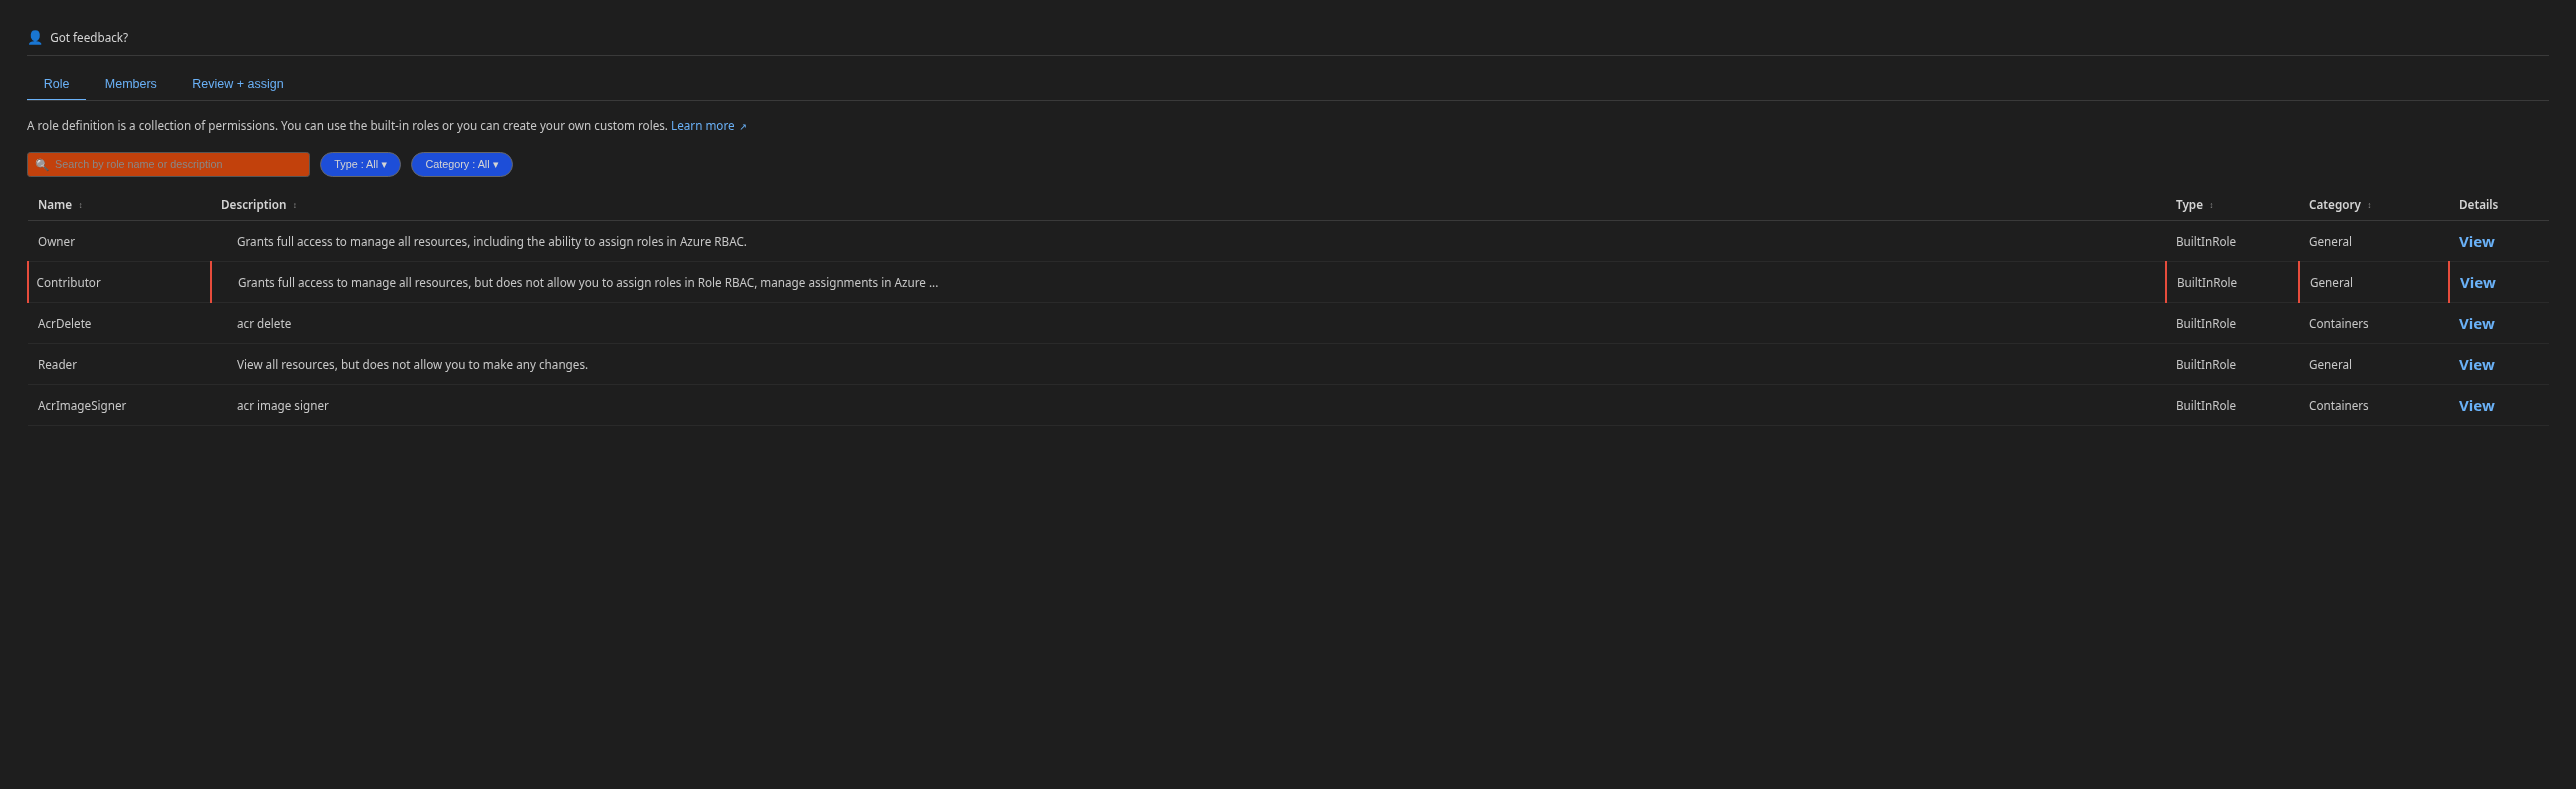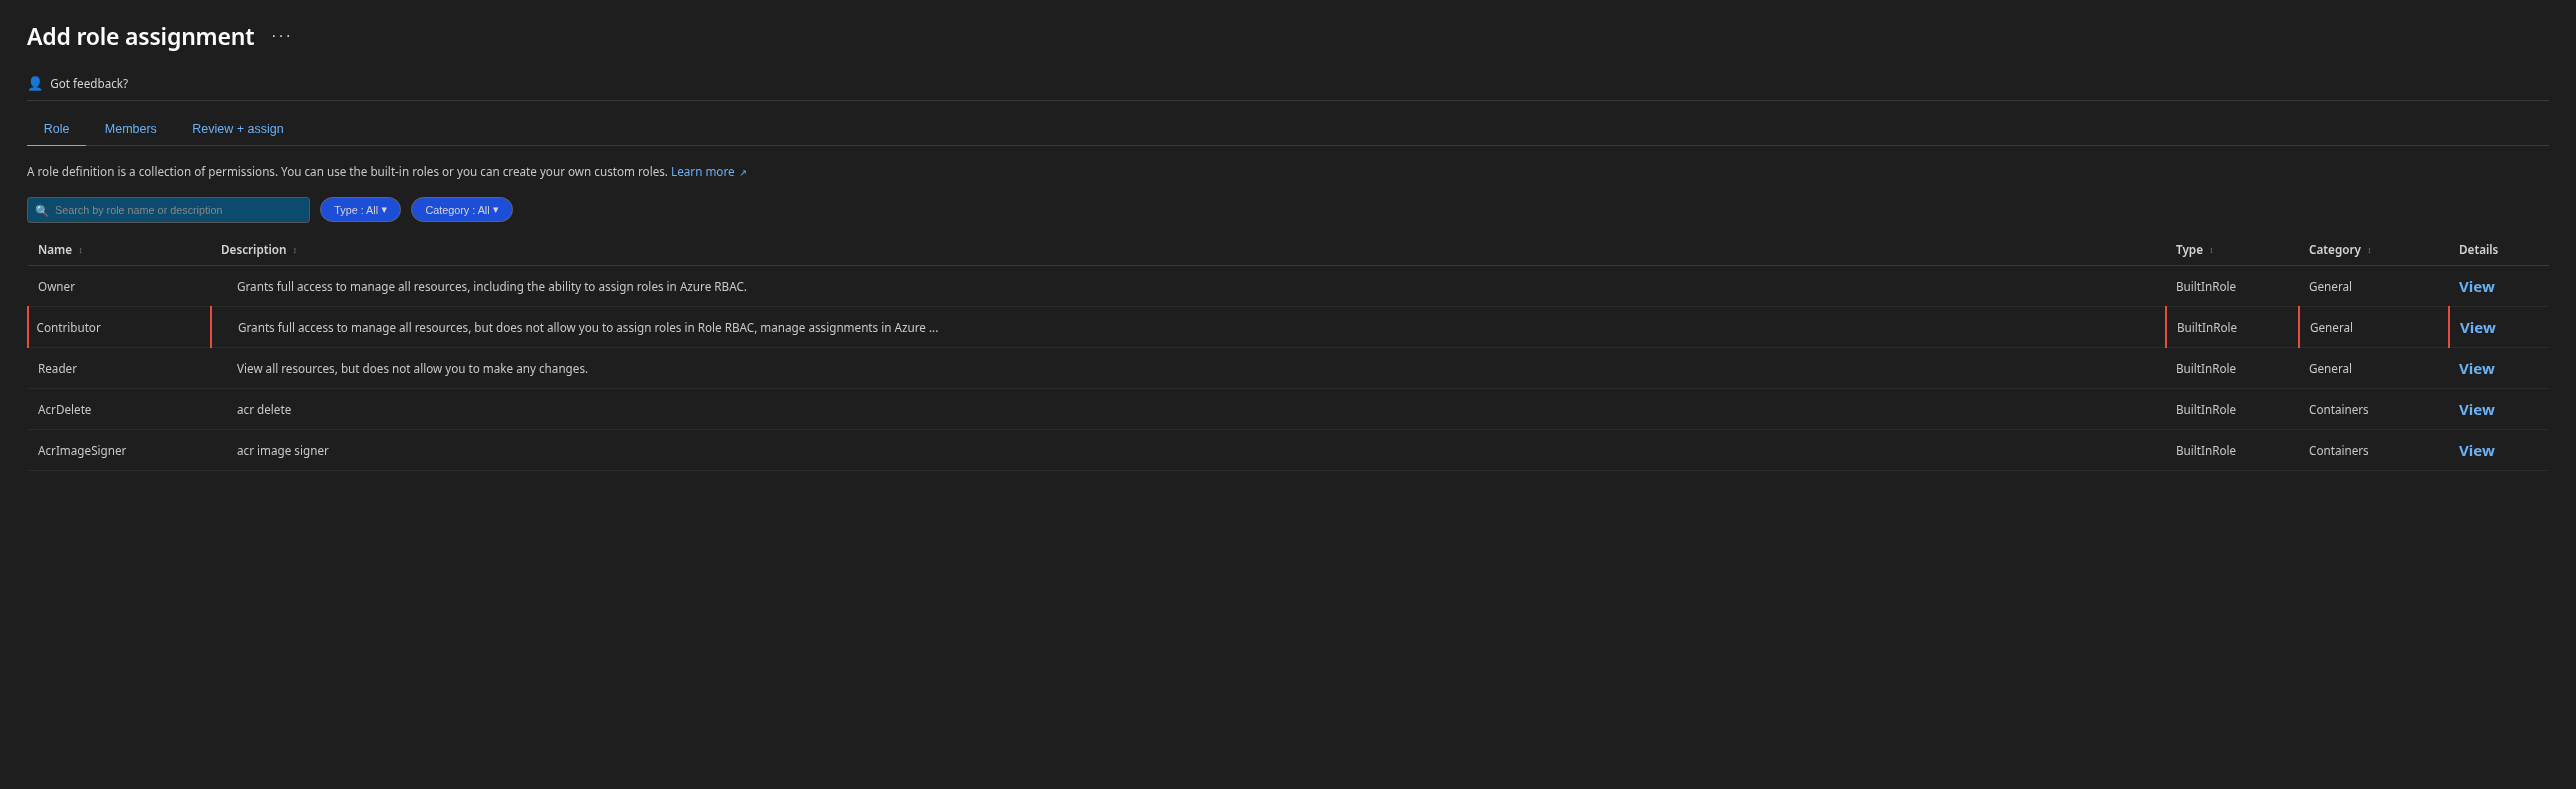--- a/index.html
+++ b/index.html
@@ -123,21 +123,21 @@
     }
 
     .search-icon-inner {
       position: absolute;
       left: 8.3px;
       color: #888;
       font-size: 11.7px;
     }
 
     .search-input {
-      background-color: #0c4a6e;
+      background-color: #c2410c;
       border: 0.8px solid #555;
       color: #d4d4d4;
       padding: 5.8px 10px 5.8px 27px;
       border-radius: 3.3px;
       font-size: 10.8px;
       width: 283px;
       outline: none;
     }
 
     .search-input::placeholder {
@@ -237,24 +237,20 @@
       max-width: 999px;
       display: block;
       margin-left: 16px;
     }
   </style>
 </head>
 <body>
 
 <div class="page-container">
 
-  <div class="page-header">
-    <h1 class="page-title">Add role assignment</h1>
-    <button class="more-options-btn">···</button>
-  </div>
 
   <div class="feedback-bar">
     <span class="feedback-icon">👤</span>
     <span class="feedback-text">Got feedback?</span>
   </div>
 
   <div class="tabs-container">
     <button class="tab active">
       <span>Role</span>
     </button>
@@ -335,38 +331,38 @@
           <span class="description-truncated">Grants full access to manage all resources, but does not allow you to assign roles in Role RBAC, manage assignments in Azure ...</span>
         </td>
         <td class="col-type">BuiltInRole</td>
         <td class="col-category">General</td>
         <td class="col-details">
           <a class="view-link" href="#">View</a>
         </td>
       </tr>
 
       <tr>
+        <td class="col-name">AcrDelete</td>
+        <td class="col-description">
+          <span class="description-truncated">acr delete</span>
+        </td>
+        <td class="col-type">BuiltInRole</td>
+        <td class="col-category">Containers</td>
+        <td class="col-details">
+          <a class="view-link" href="#">View</a>
+        </td>
+      </tr>
+
+      <tr>
         <td class="col-name">Reader</td>
         <td class="col-description">
           <span class="description-truncated">View all resources, but does not allow you to make any changes.</span>
         </td>
         <td class="col-type">BuiltInRole</td>
         <td class="col-category">General</td>
-        <td class="col-details">
-          <a class="view-link" href="#">View</a>
-        </td>
-      </tr>
-
-      <tr>
-        <td class="col-name">AcrDelete</td>
-        <td class="col-description">
-          <span class="description-truncated">acr delete</span>
-        </td>
-        <td class="col-type">BuiltInRole</td>
-        <td class="col-category">Containers</td>
         <td class="col-details">
           <a class="view-link" href="#">View</a>
         </td>
       </tr>
 
       <tr>
         <td class="col-name">AcrImageSigner</td>
         <td class="col-description">
           <span class="description-truncated">acr image signer</span>
         </td>

